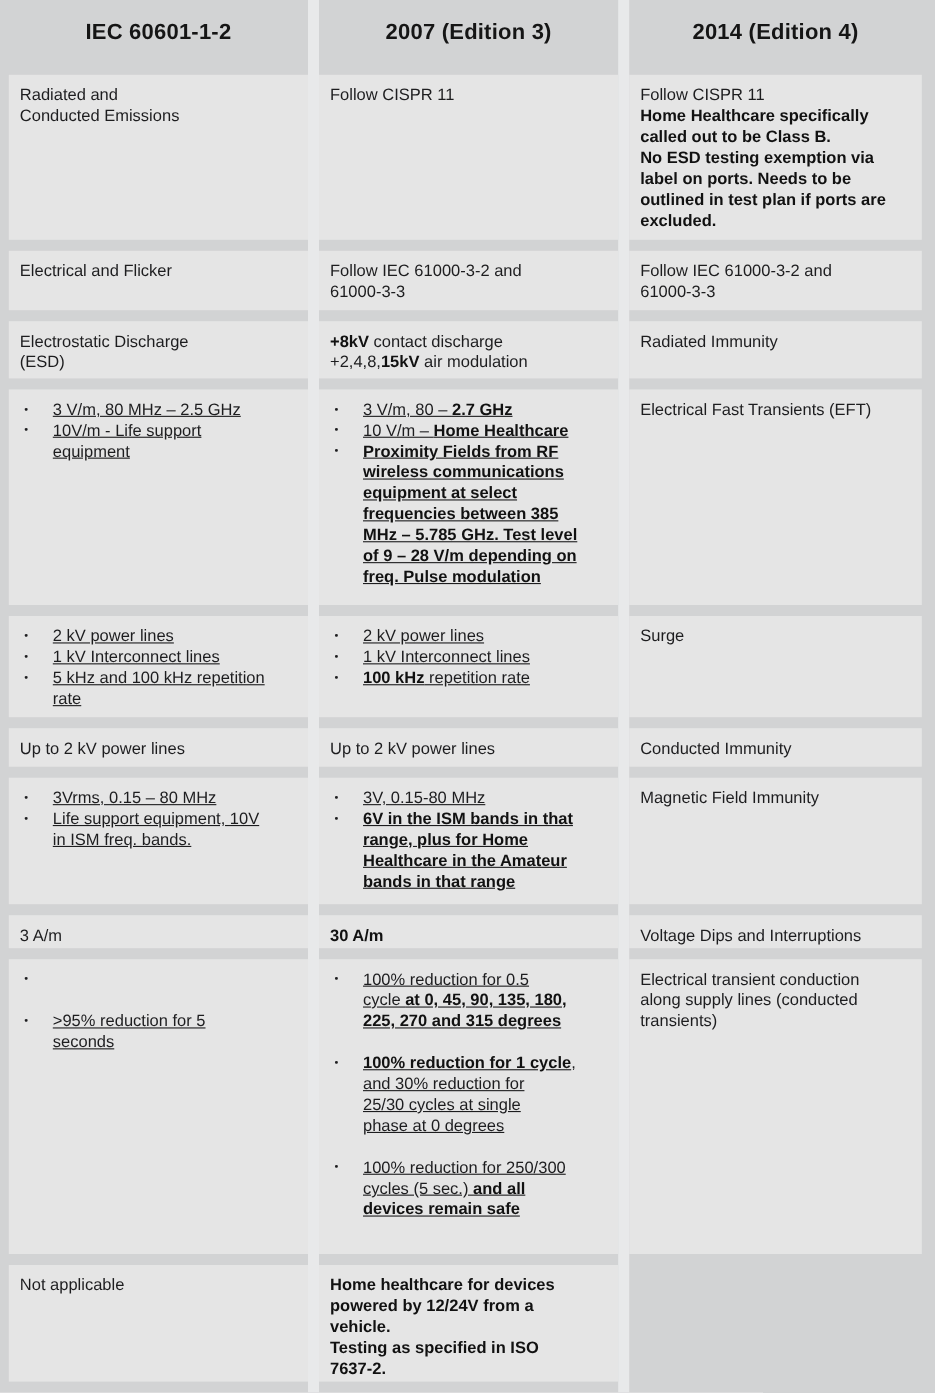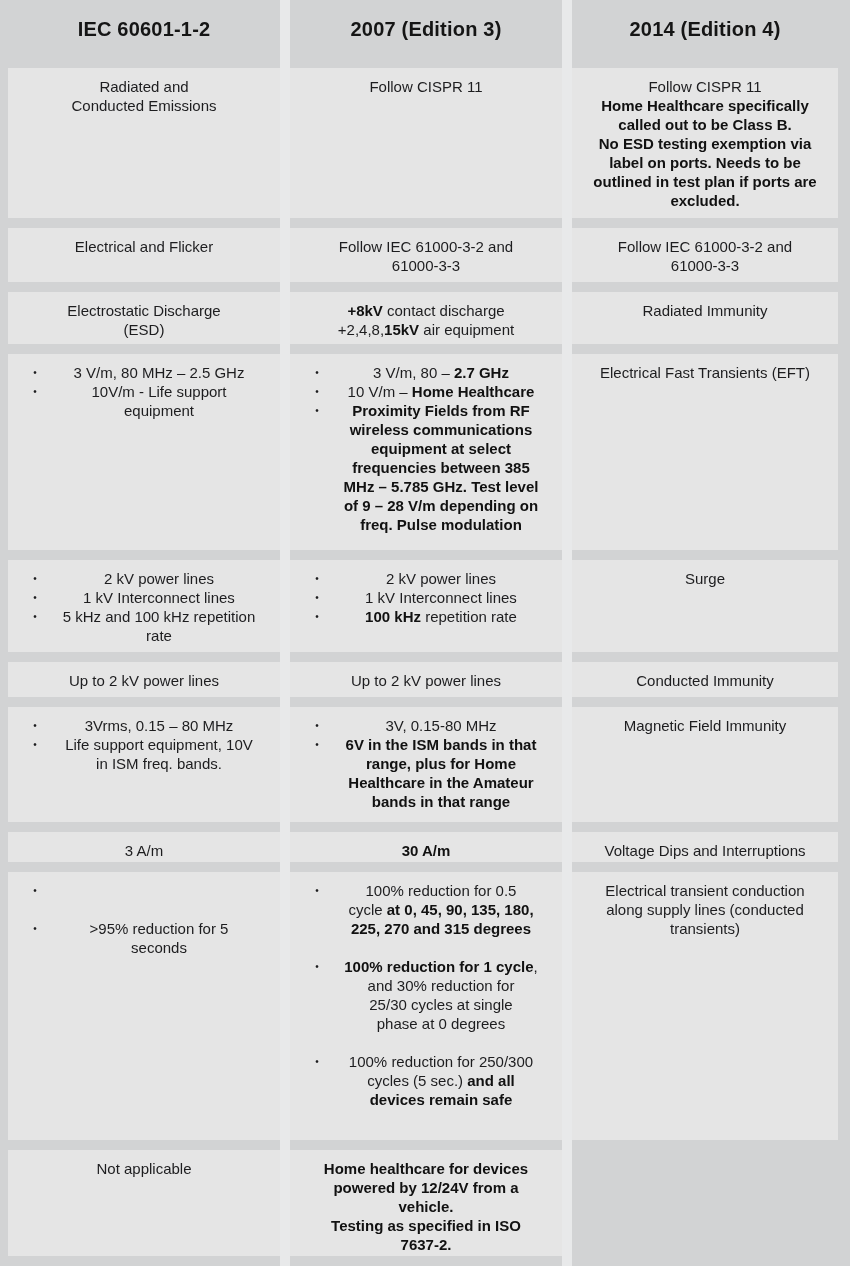--- a/index.html
+++ b/index.html
@@ -27,21 +27,20 @@
   .strip-2 { left: 562px; }
   .grid {
     position: absolute;
     left: 8px;
     top: 0;
     display: grid;
     grid-template-columns: 272px 272px 266px;
     grid-template-rows: 58px 150px 54px 52px 196px 92px 35px 115px 30px 268px 106px;
     column-gap: 10px;
     row-gap: 10px;
-    text-align: center;
   }
   .header-cell {
     display: flex;
     align-items: center;
     justify-content: center;
     font-weight: bold;
     font-size: 20px;
     letter-spacing: 0.2px;
     color: #151515;
   }
@@ -69,20 +68,21 @@
     flex: 0 0 30px;
     width: 30px;
     padding-left: 4px;
     font-size: 10px;
     line-height: 19px;
     box-sizing: border-box;
   }
   .btext {
     flex: 1;
     white-space: pre-line;
+    text-decoration: underline;
   }
 </style>
 </head>
 <body>
 
 <div class="page">
   <div class="strip strip-1"></div>
   <div class="strip strip-2"></div>
   <div class="grid">
     <div class="header-cell">IEC 60601-1-2</div>
@@ -108,21 +108,21 @@
 61000-3-3</span></div>
       </div>
       <div class="cell content-cell">
         <div class="textblock"><span>Follow IEC 61000-3-2 and
 61000-3-3</span></div>
       </div>
       <div class="cell label-cell">Electrostatic Discharge
 (ESD)</div>
       <div class="cell content-cell">
         <div class="textblock"><span class="b">+8kV</span><span> contact discharge
-+2,4,8,</span><span class="b">15kV</span><span> air equipment</span></div>
++2,4,8,</span><span class="b">15kV</span><span> air modulation</span></div>
       </div>
       <div class="cell label-cell">Radiated Immunity</div>
       <div class="cell content-cell">
         <div class="bullets">
           <div class="bullet-item">
             <span class="marker">•</span>
             <div class="btext"><span>3 V/m, 80 MHz – 2.5 GHz</span></div>
           </div>
           <div class="bullet-item">
             <span class="marker">•</span>

